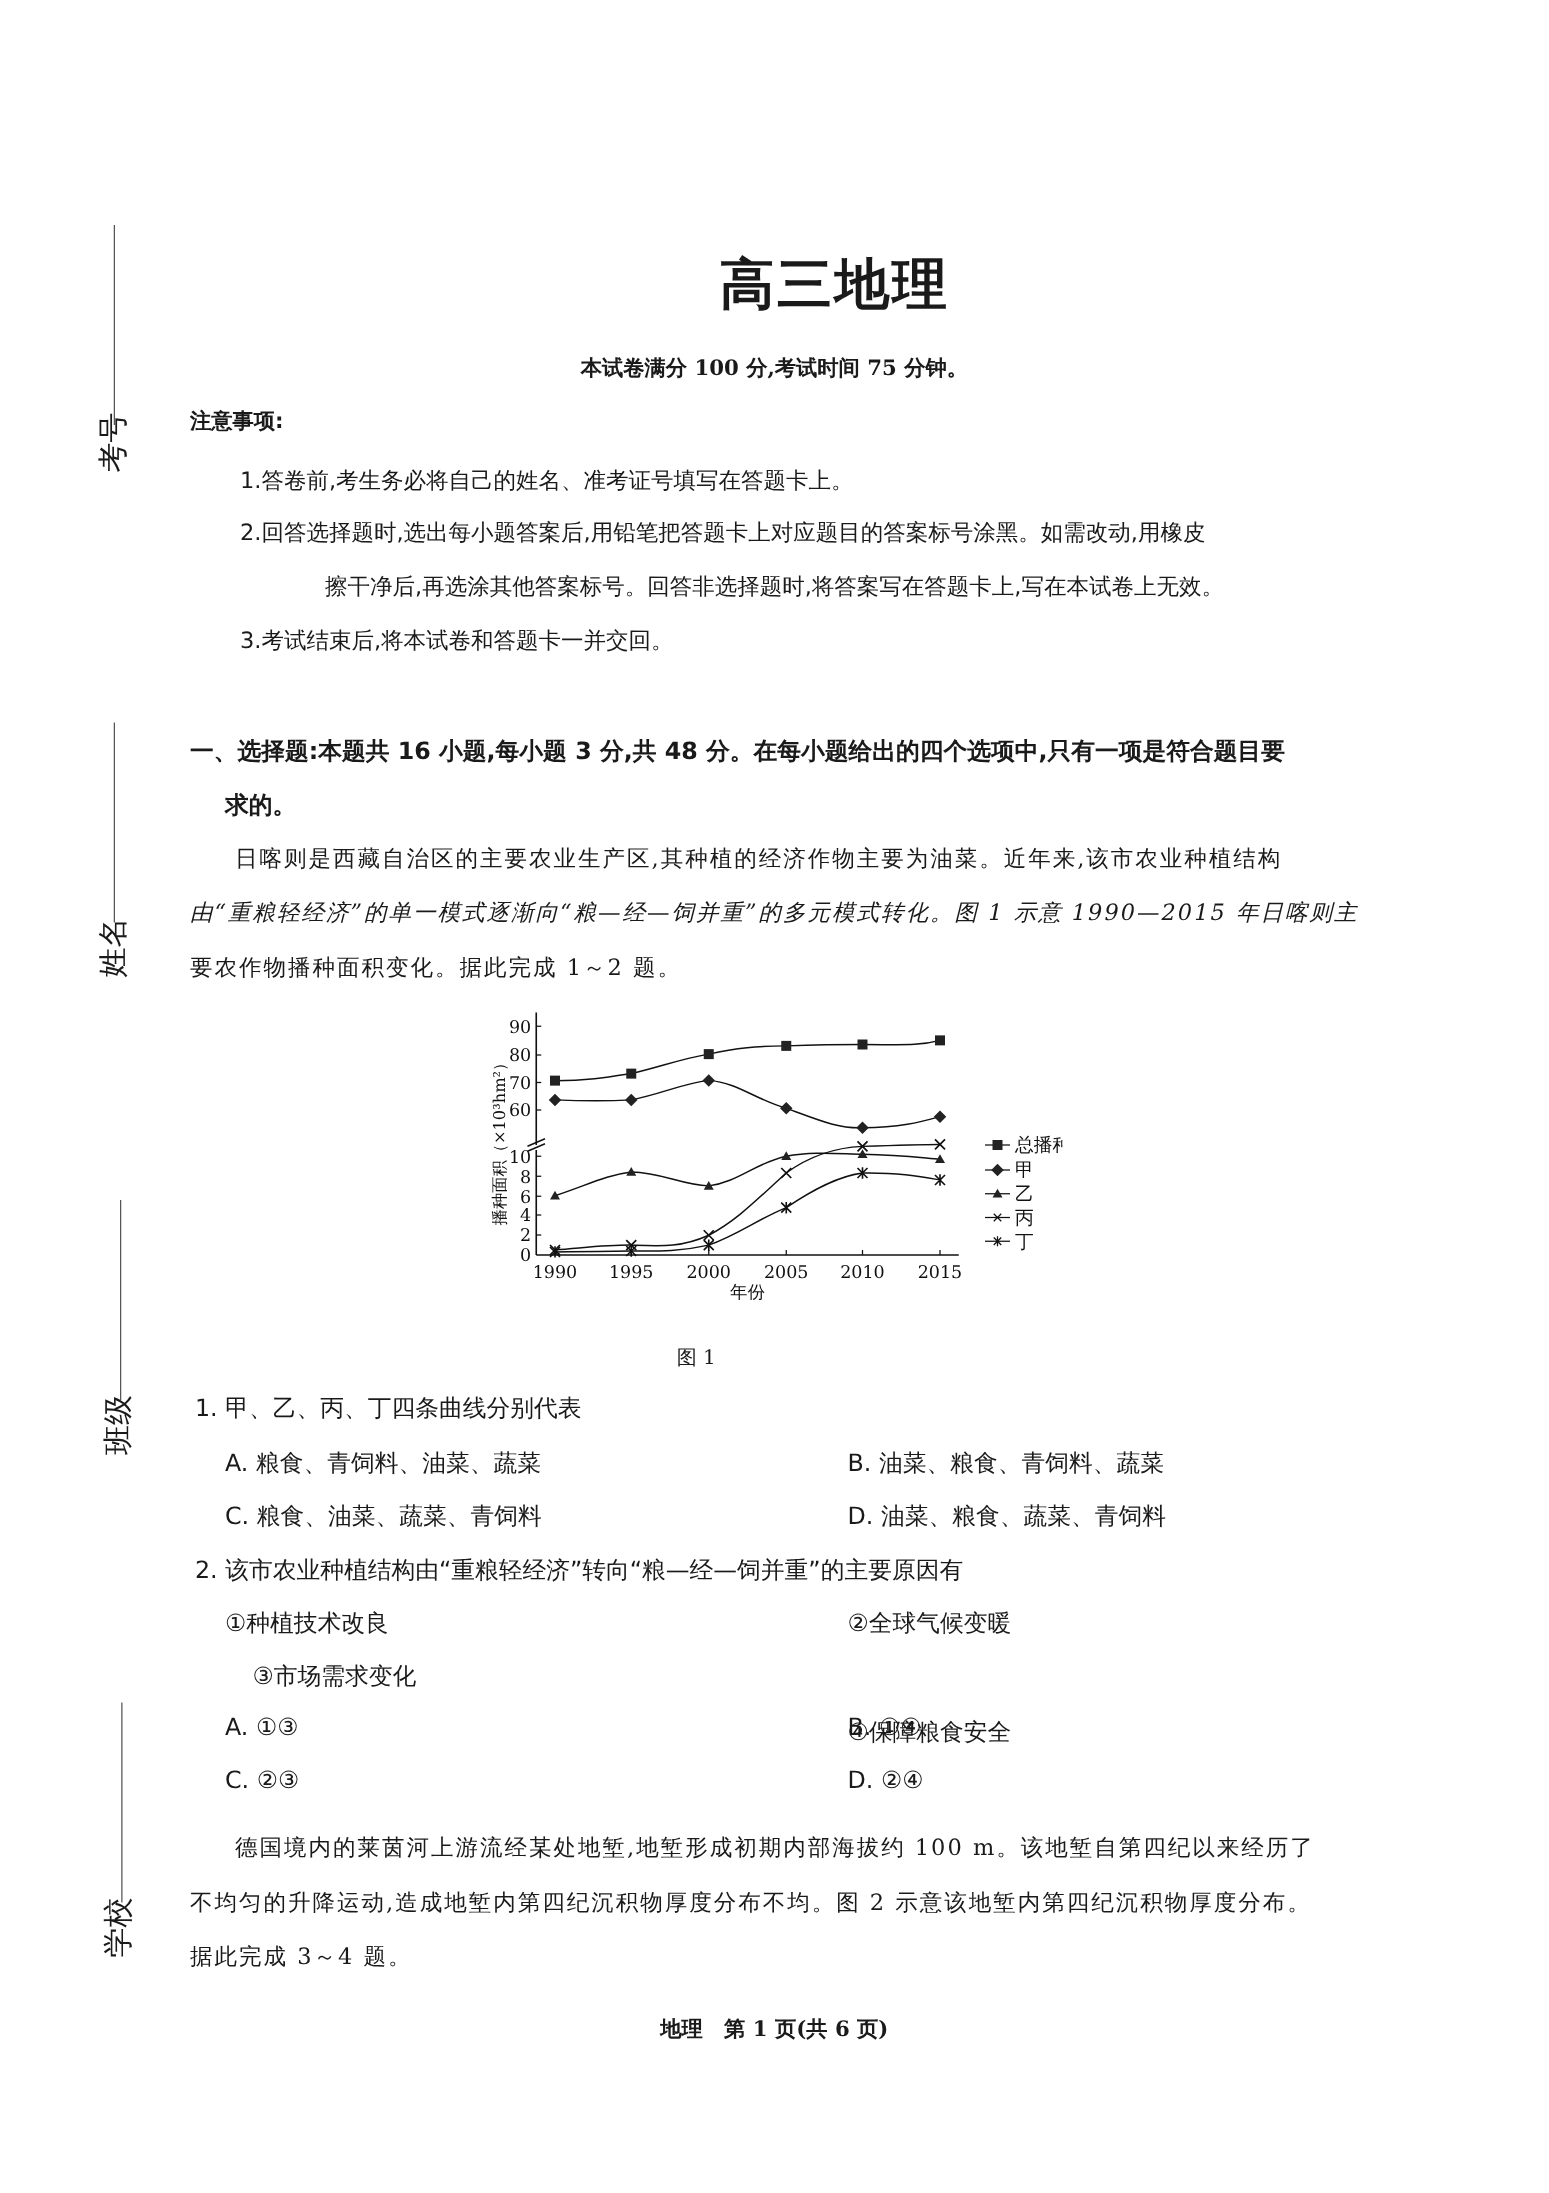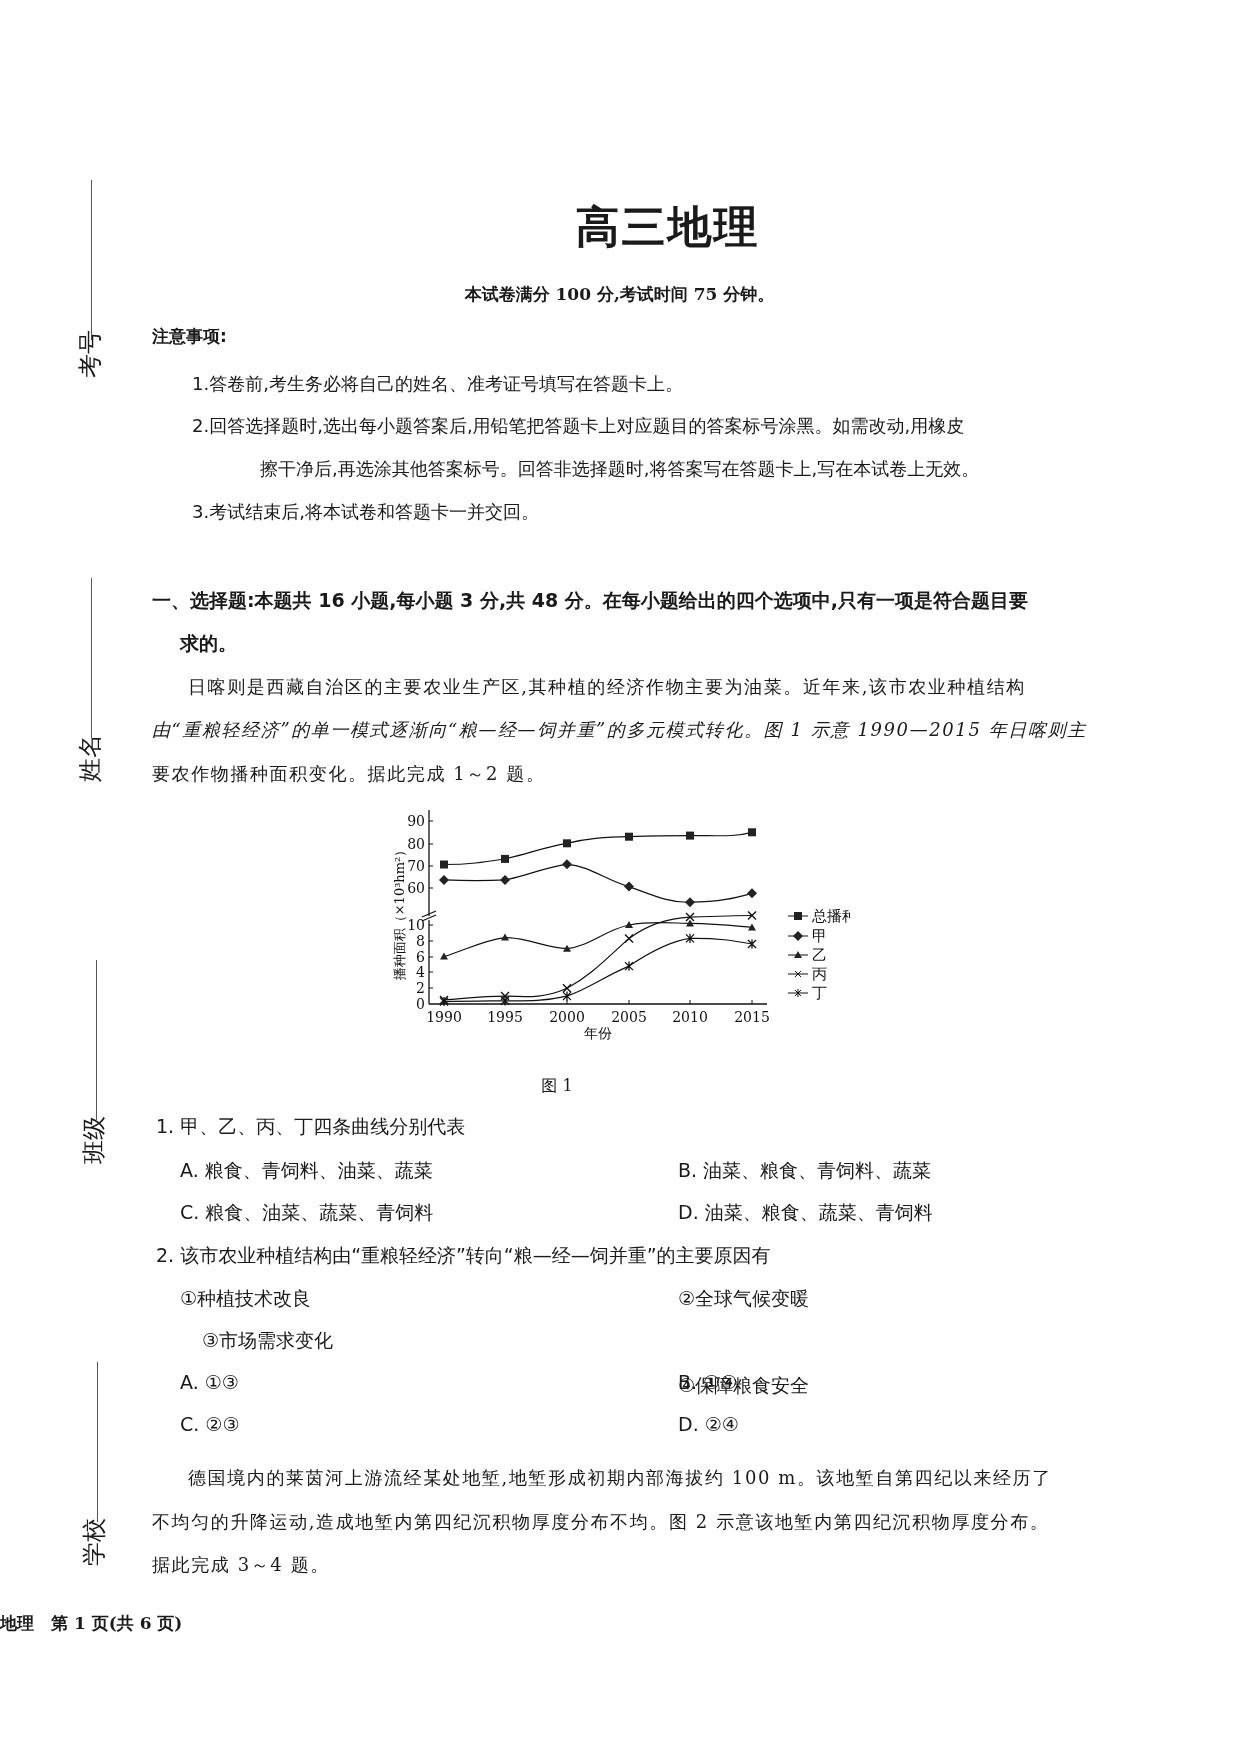--- a/index.html
+++ b/index.html
@@ -9,21 +9,21 @@
   .title{left:0;width:1239px;top:198px;text-align:center;font-size:44px;font-weight:bold;letter-spacing:2px;
          font-family:"DejaVu Serif",serif;margin-left:48px;}
   .subtitle{left:0;width:1239px;top:283px;text-align:center;font-size:17px;font-weight:bold;}
   .notice-head{left:152px;top:325px;font-size:17px;font-weight:bold;font-family:"DejaVu Sans",sans-serif;}
   .notice{font-size:18px;font-family:"DejaVu Sans",sans-serif;}
   .sec-head{font-size:19px;font-weight:bold;font-family:"DejaVu Sans",sans-serif;}
   .para{font-size:18px;letter-spacing:1.6px;}
   .q{font-size:19px;font-family:"DejaVu Sans",sans-serif;}
   .opt{font-size:19px;font-family:"DejaVu Sans",sans-serif;}
   .caption{left:0;width:1114px;text-align:center;top:1076px;font-size:16px;}
-  .footer{left:0;width:1239px;top:1612px;font-size:17px;font-weight:bold;}
+  .footer{left:0;width:1239px;text-align:center;top:1612px;font-size:17px;font-weight:bold;}
   .margin-label{font-size:24px;transform:rotate(-90deg);transform-origin:center;font-family:"DejaVu Sans",sans-serif;}
   .margin-line{width:1px;background:#555;}
   svg text{font-family:"DejaVu Serif",serif;}
 </style>
 </head>
 <body>
 
 <div class="abs margin-line" style="left:91px;top:180px;height:160px;"></div>
 <div class="abs margin-label" style="left:60px;top:338px;width:60px;text-align:center;">考号</div>
 

